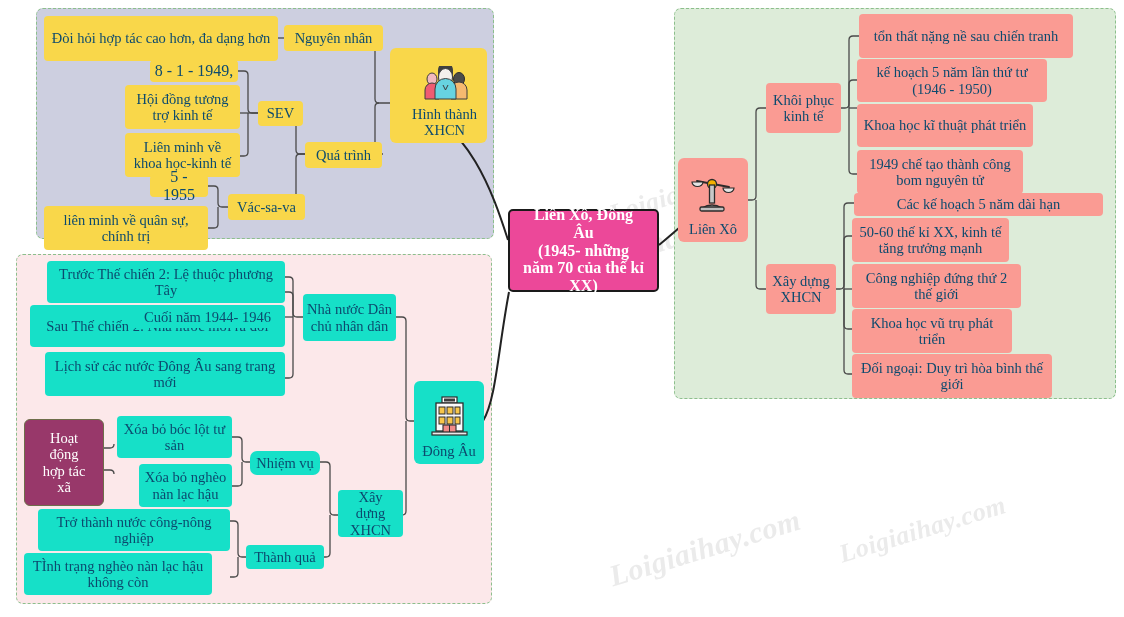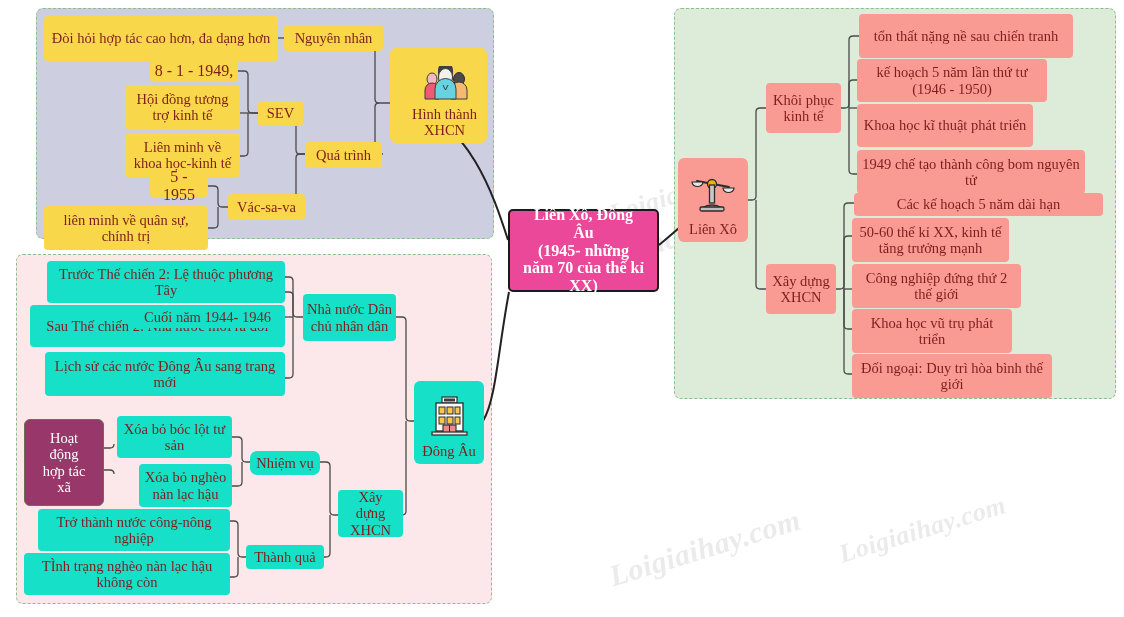--- a/index.html
+++ b/index.html
@@ -27,21 +27,21 @@
   
   #wires{position:absolute;left:0;top:0;width:1124px;height:617px;z-index:3;pointer-events:none;}
   #wires path{fill:none;stroke:#4a4a4a;stroke-width:1.3;}
   #wires path.thick{stroke:#222;stroke-width:2;}
 
   
   .node{
     position:absolute;z-index:4;box-sizing:border-box;
     display:flex;align-items:center;justify-content:center;text-align:center;
     border-radius:4px;line-height:1.12;
-    color:#7f1d1d;
+    color:#0c4a6e;
   }
   .node span{display:block;padding:0 4px;}
   .yellow{background:#f9d74a;}
   .salmon{background:#fa9b93;}
   .teal{background:#16e0c8;}
   .purple{background:#98386a;color:#fff;border:1px solid #6e6e4a;border-radius:6px;}
   .blue{background:#ec4899;color:#fff;border:2px solid #1a1a1a;border-radius:5px;font-weight:bold;}
   .iconnode{flex-direction:column;justify-content:flex-end;padding-bottom:5px;border-radius:6px;}
   .iconnode .ic{margin-bottom:2px;}
   .iconnode .lbl{display:block;}
@@ -207,21 +207,21 @@
   <div class="node salmon fs14" style="left:766px;top:83px;width:75px;height:50px;flex-direction:column;">
     <span>Khôi phục</span>
     <span>kinh tế</span>
   </div>
   <div class="node salmon fs14" style="left:857px;top:59px;width:190px;height:43px;">
     <span>kế hoạch 5 năm lần thứ tư (1946 - 1950)</span>
   </div>
   <div class="node salmon fs14" style="left:857px;top:104px;width:176px;height:43px;">
     <span>Khoa học kĩ thuật phát triển</span>
   </div>
-  <div class="node salmon fs14" style="left:857px;top:150px;width:228px;height:44px;">
+  <div class="node salmon fs14" style="left:857px;top:150px;width:166px;height:44px;">
     <span>1949 chế tạo thành công bom nguyên tử</span>
   </div>
 
   <div class="node salmon fs14" style="left:766px;top:264px;width:70px;height:50px;flex-direction:column;">
     <span>Xây dựng</span>
     <span>XHCN</span>
   </div>
   <div class="node salmon fs14" style="left:854px;top:193px;width:249px;height:23px;">
     <span>Các kế hoạch 5 năm dài hạn</span>
   </div>
@@ -287,21 +287,21 @@
   </div>
   <div class="node teal fs14" style="left:139px;top:464px;width:93px;height:43px;">
     <span>Xóa bỏ nghèo nàn lạc hậu</span>
   </div>
   <div class="node teal fs14" style="left:246px;top:545px;width:78px;height:24px;">
     <span>Thành quả</span>
   </div>
   <div class="node teal fs14" style="left:38px;top:509px;width:192px;height:42px;">
     <span>Trở thành nước công-nông nghiệp</span>
   </div>
-  <div class="node teal fs14" style="left:24px;top:553px;width:206px;height:42px;">
+  <div class="node teal fs14" style="left:24px;top:553px;width:188px;height:42px;">
     <span>TÌnh trạng nghèo nàn lạc hậu không còn</span>
   </div>
 
   <div class="node purple fs14" style="left:24px;top:419px;width:80px;height:87px;flex-direction:column;">
     <span>Hoạt</span>
     <span>động</span>
     <span>hợp tác</span>
     <span>xã</span>
   </div>
 

